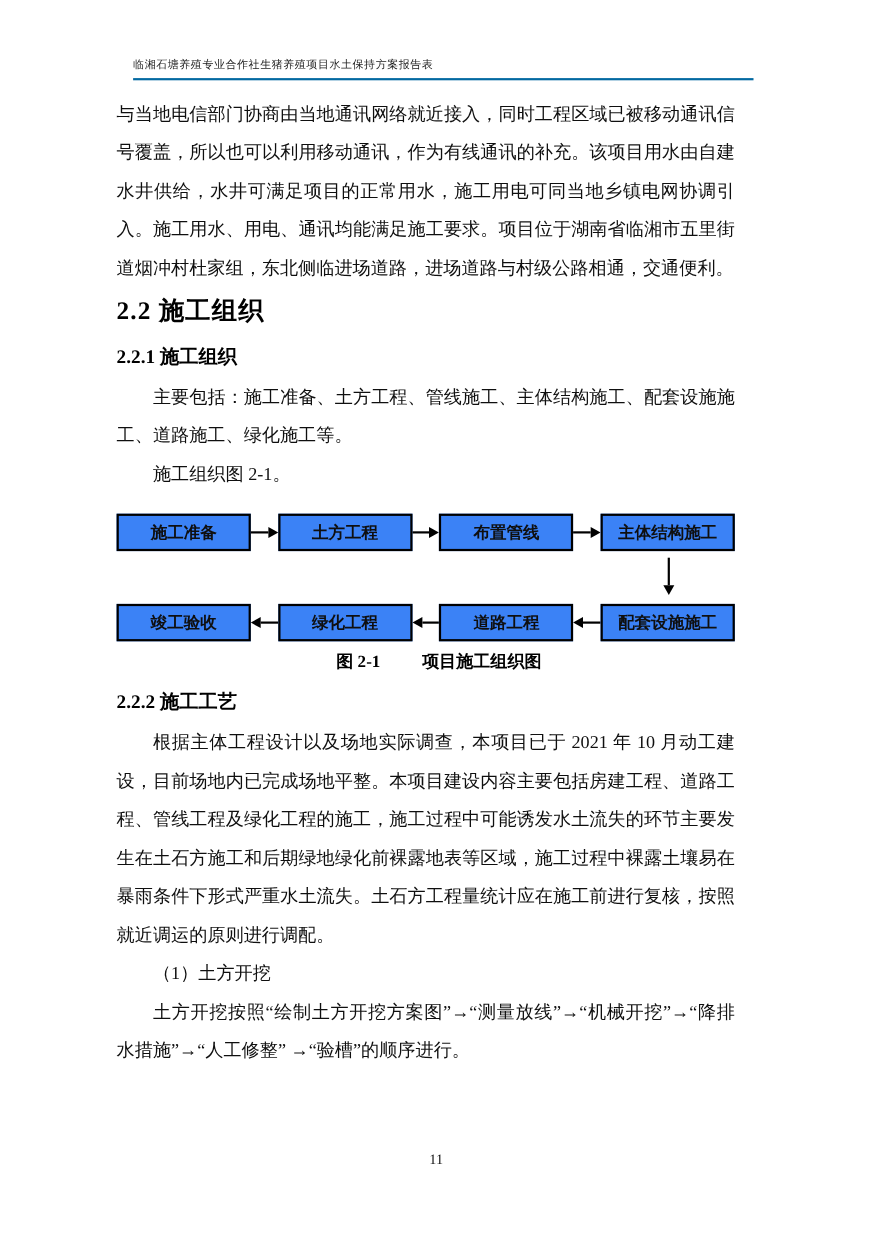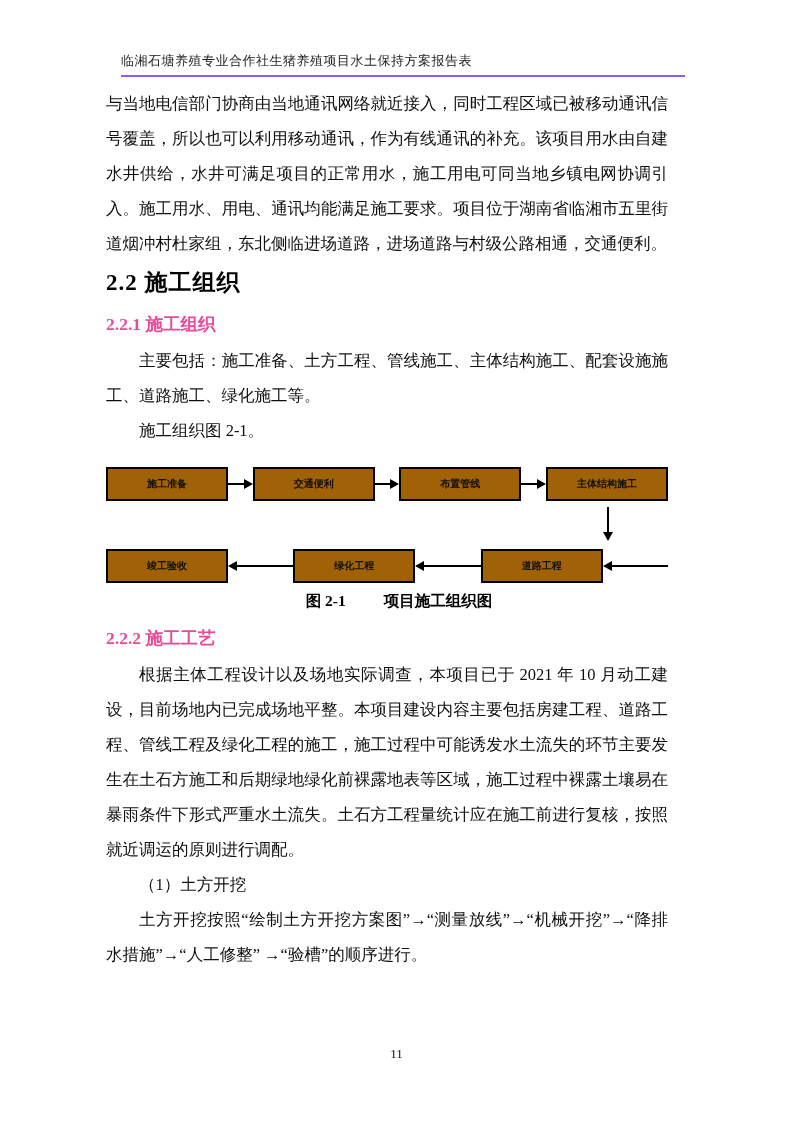--- a/index.html
+++ b/index.html
@@ -6,55 +6,55 @@
   .page{
     position:relative;
     width:793px;height:1122px;
     background:#ffffff;
     font-family:"Liberation Serif","DejaVu Serif",serif;
     color:#0f0f0f;
     overflow:hidden;
   }
   .doc-header{
     position:absolute;top:52px;left:121px;right:108px;
-    font-size:13px;color:#1c1c1c;
+    font-size:10px;color:#1c1c1c;
     padding-bottom:5px;
-    border-bottom:2px solid #8b5cf6;
+    border-bottom:2px solid #0369a1;
     letter-spacing:0.5px;
   }
   .doc-body{
     position:absolute;top:86px;left:106px;width:562px;
   }
   .body-text{
     margin:0;
     font-size:16.5px;
     line-height:35px;
     text-align:justify;
     color:#0f0f0f;
   }
   .indent{text-indent:33px;}
   .h-main{
     font-size:23px;font-weight:bold;color:#000;
     margin:6px 0 13px 0;
     letter-spacing:1px;
   }
   .h-sub{
-    font-size:17.5px;font-weight:bold;color:#ec4899;
+    font-size:17.5px;font-weight:bold;color:#000000;
     margin:14px 0 7px 0;
   }
   
   .fc{margin-top:19px;margin-bottom:6px;}
   .fc-row{display:flex;align-items:center;justify-content:space-between;}
   .fc-box{
     box-sizing:border-box;
     width:122px;height:34px;
     border:2px solid #000;
     display:flex;align-items:center;justify-content:center;
-    font-weight:bold;font-size:10px;
-    background:#a16207;
+    font-weight:bold;font-size:15px;
+    background:#3b82f6;
     white-space:nowrap;
   }
   .fc-link{flex:1;display:flex;align-items:center;min-width:14px;}
   .fc-shaft{height:2px;background:#000;flex:1;}
   .fc-head-right{
     width:0;height:0;
     border-top:5px solid transparent;border-bottom:5px solid transparent;
     border-left:9px solid #000;
   }
   .fc-head-left{
@@ -107,21 +107,21 @@
     <p class="body-text indent">施工组织图 2-1。</p>
 
     <div class="fc">
 
       <div class="fc-row">
         <div class="fc-box">施工准备</div>
         <div class="fc-link">
             <div class="fc-shaft"></div>
             <div class="fc-head-right"></div>
           </div>
-        <div class="fc-box">交通便利</div>
+        <div class="fc-box">土方工程</div>
         <div class="fc-link">
             <div class="fc-shaft"></div>
             <div class="fc-head-right"></div>
           </div>
         <div class="fc-box">布置管线</div>
         <div class="fc-link">
             <div class="fc-shaft"></div>
             <div class="fc-head-right"></div>
           </div>
         <div class="fc-box">主体结构施工</div>
@@ -143,20 +143,21 @@
         <div class="fc-box">绿化工程</div>
         <div class="fc-link">
             <div class="fc-head-left"></div>
             <div class="fc-shaft"></div>
           </div>
         <div class="fc-box">道路工程</div>
         <div class="fc-link">
             <div class="fc-head-left"></div>
             <div class="fc-shaft"></div>
           </div>
+        <div class="fc-box">配套设施施工</div>
       </div>
 
       <div class="fc-caption">
         <span class="cap-label">图 2-1</span><span>项目施工组织图</span>
       </div>
 
     </div>
 
     <div class="h-sub">2.2.2 施工工艺</div>
 

